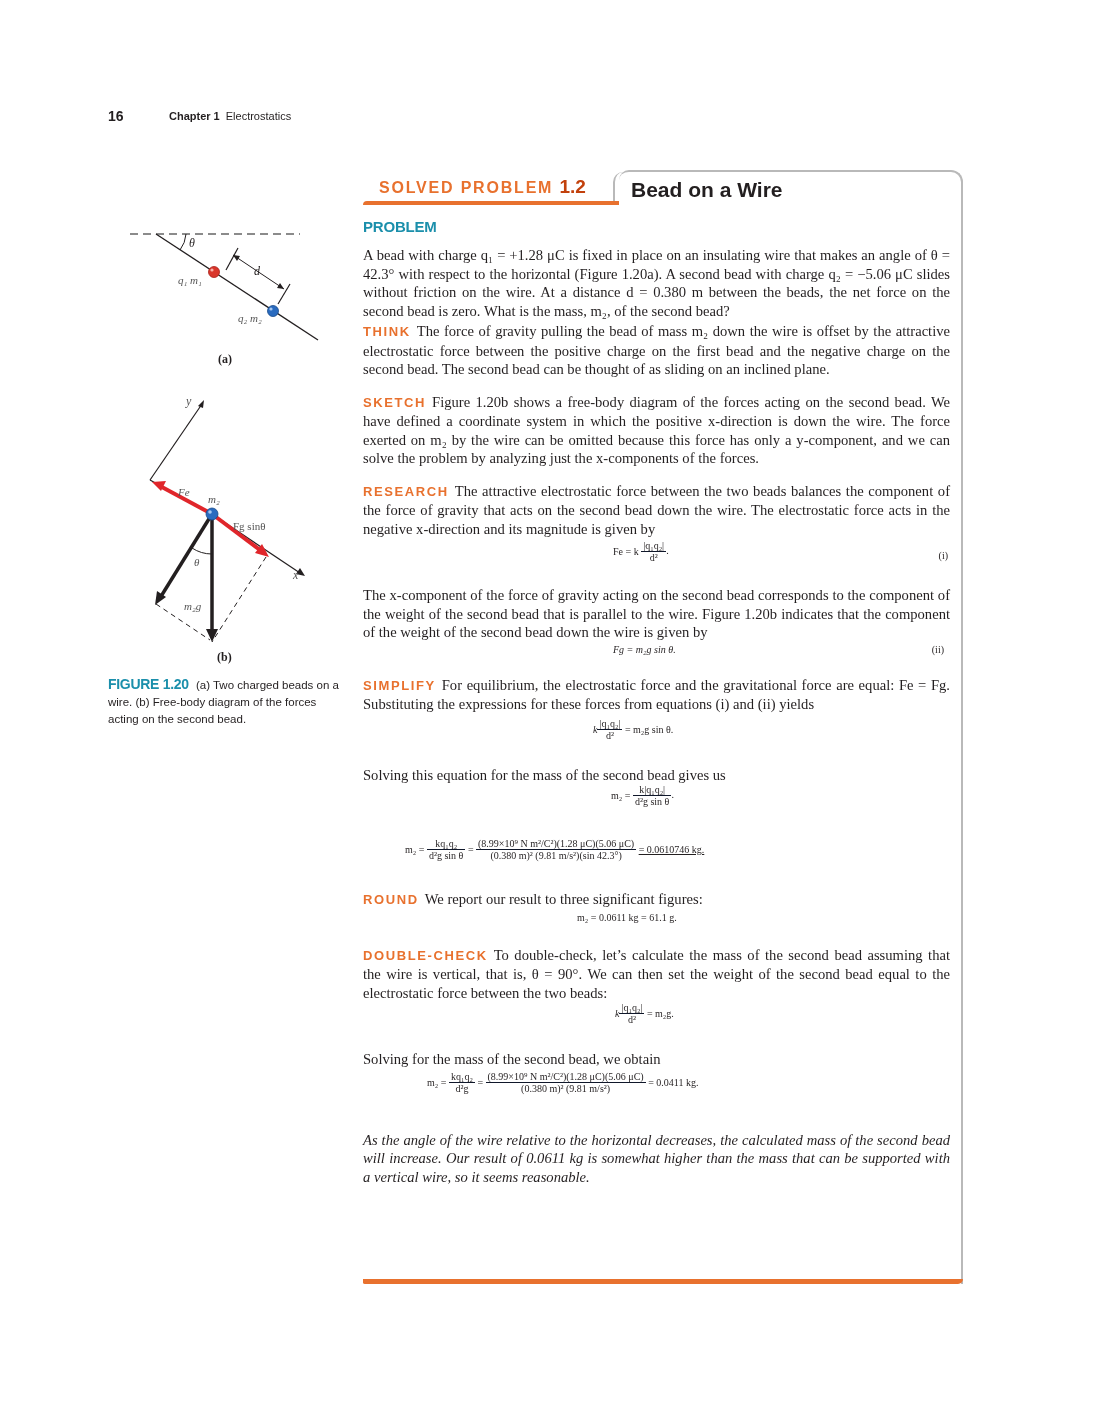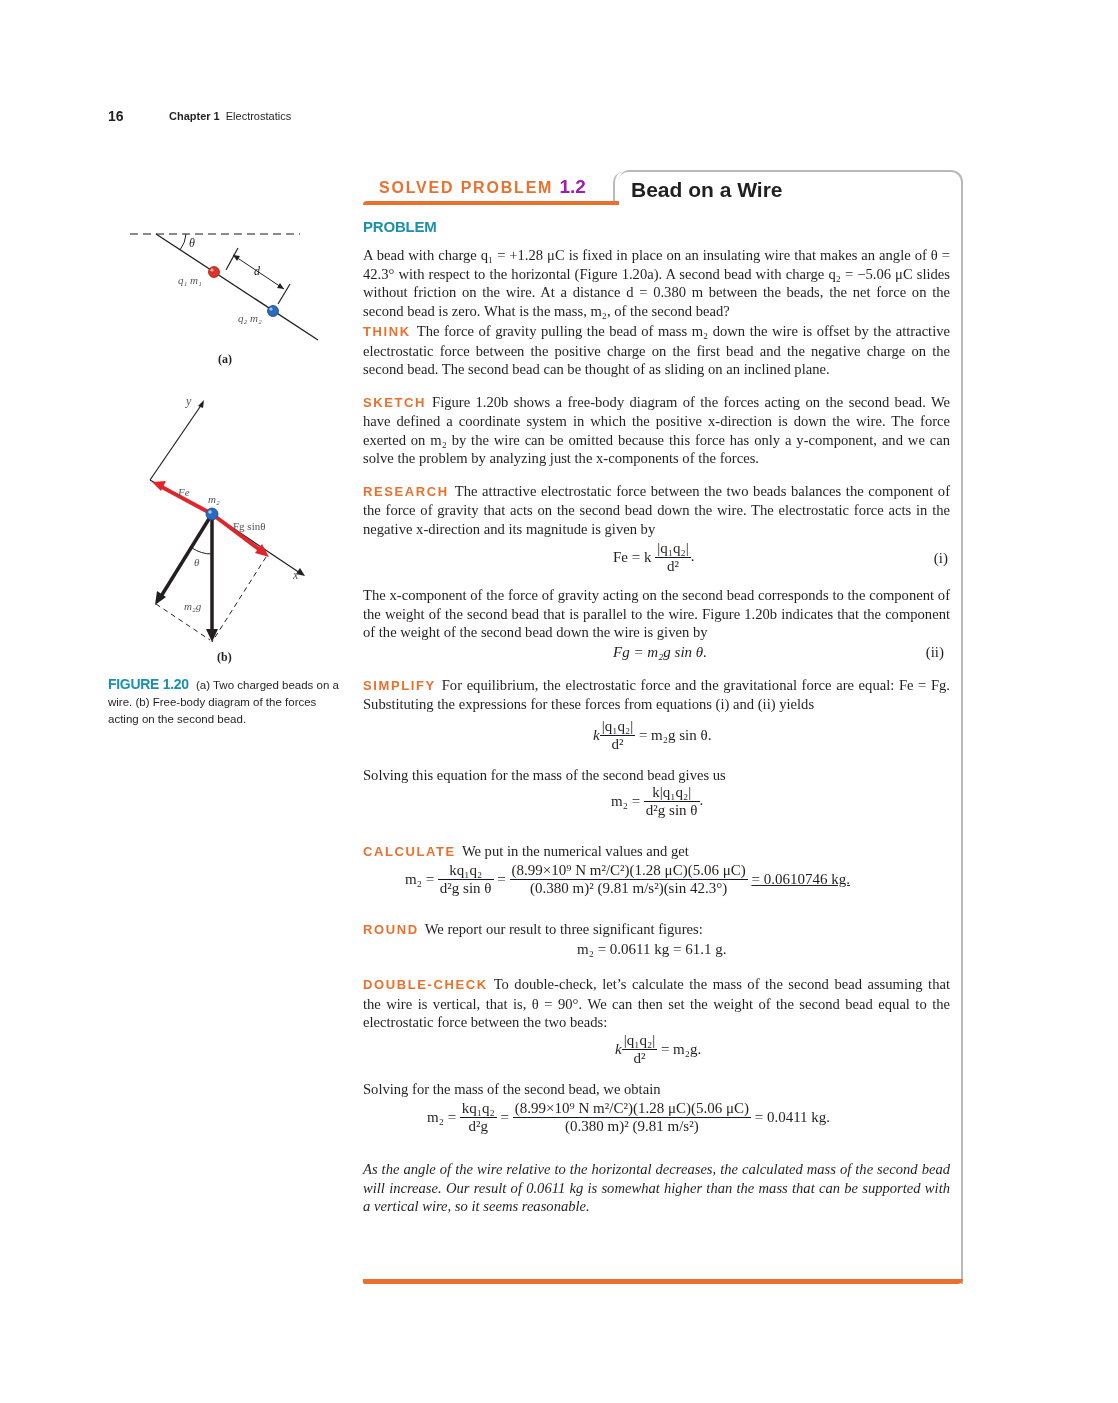--- a/index.html
+++ b/index.html
@@ -17,29 +17,29 @@
   .fig-b { position: absolute; left: 120px; top: 390px; width: 220px; height: 280px; }
   .fig-caption { position: absolute; left: 108px; top: 676px; width: 235px; font-size: 11.5px; line-height: 17px; }
   .fig-caption .fig-label { color: #1b8fab; font-weight: bold; font-size: 14px; margin-right: 4px; letter-spacing: -0.3px; }
 
   
   .sp-box { position: absolute; left: 363px; top: 170px; width: 600px; height: 1114px; }
   .sp-border { position: absolute; left: 256px; top: 0; right: 0; bottom: 0; border-top: 2px solid #b9b9b9; border-right: 2px solid #b9b9b9; border-top-right-radius: 12px; border-top-left-radius: 10px; }
   .sp-border-left { position: absolute; left: 250px; top: 2px; width: 10px; height: 30px; border-left: 2px solid #b9b9b9; border-top-left-radius: 10px; }
   .sp-title-bar { position: absolute; left: 0; top: 31px; width: 256px; height: 4px; background: #e8712e; border-top-left-radius: 6px; }
   .sp-title { position: absolute; left: 16px; top: 6px; font-size: 16px; font-weight: bold; letter-spacing: 1.8px; color: #e8712e; }
-  .sp-title .num { color: #a21caf; font-size: 19px; letter-spacing: 0; }
+  .sp-title .num { color: #c2410c; font-size: 19px; letter-spacing: 0; }
   .sp-subtitle { position: absolute; left: 268px; top: 8px; font-size: 21px; font-weight: bold; color: #231f20; }
   .sp-bottom-bar { position: absolute; left: 0; right: 0; bottom: 0; height: 5px; background: #e8712e; border-bottom-right-radius: 8px; border-bottom-left-radius: 3px; }
 
   .content { position: absolute; left: 363px; top: 218px; width: 587px; }
   .sec-head { font-size: 15px; font-weight: bold; color: #1b8fab; letter-spacing: -0.2px; }
   .para { font-size: 14.6px; line-height: 18.5px; text-align: justify; margin: 0; }
   .step { font-family: "Liberation Sans", sans-serif; font-weight: bold; color: #e8712e; font-size: 13px; letter-spacing: 1.6px; margin-right: 6px; }
-  .eq { position: relative; font-size: 15px; height: 34px; }
+  .eq { position: relative; font-size: 10px; height: 34px; }
   .eq-num { position: absolute; right: 2px; top: 6px; }
   i { font-style: italic; }
 
   .frac { display: inline-block; vertical-align: middle; text-align: center; }
   .frac .n { display: block; border-bottom: 1px solid #0f172a; padding: 0 2px; }
   .frac .d { display: block; padding: 0 2px; }
 
   .abs { position: absolute; }
 </style>
 </head>
@@ -158,32 +158,31 @@
   </div>
 
   <p class="para" style="margin-top:0;">Solving this equation for the mass of the second bead gives us</p>
   <div class="eq" style="height:54px;">
     <div style="position:absolute;left:248px;top:0;">
       <span style="vertical-align:middle;">m₂ =</span>
       <span class="frac"><span class="n">k|q₁q₂|</span><span class="d">d²g sin θ</span></span>.
     </div>
   </div>
 
-  <p class="para" style="margin-top:4px;"><span class="step">CALCULATE</span><span>We put in the numerical values and get</span></p>
   <div class="eq" style="height:52px;">
     <div style="position:absolute;left:42px;top:0;white-space:nowrap;">
       <span style="vertical-align:middle;">m₂ =</span>
       <span class="frac"><span class="n">kq₁q₂</span><span class="d">d²g sin θ</span></span>
       <span style="vertical-align:middle;">=</span>
       <span class="frac"><span class="n">(8.99×10⁹ N m²/C²)(1.28 μC)(5.06 μC)</span><span class="d">(0.380 m)² (9.81 m/s²)(sin 42.3°)</span></span>
       <span style="vertical-align:middle;text-decoration:underline;">= 0.0610746 kg.</span>
     </div>
   </div>
 
-  <p class="para" style="margin-top:6px;"><span class="step">ROUND</span><span>We report our result to three significant figures:</span></p>
+  <p class="para" style=""><span class="step">ROUND</span><span>We report our result to three significant figures:</span></p>
   <div class="eq" style="height:24px;">
     <span style="position:absolute;left:214px;top:2px;">m₂ = 0.0611 kg = 61.1 g.</span>
   </div>
 
   <p class="para" style="margin-top:12px;"><span class="step">DOUBLE-CHECK</span><span>To double-check, let’s calculate the mass of the second bead assuming that the wire is vertical, that is, θ = 90°. We can then set the weight of the second bead equal to the electrostatic force between the two beads:</span></p>
   <div class="eq" style="height:44px;">
     <div style="position:absolute;left:252px;top:0;">
       <i style="vertical-align:middle;">k</i><span class="frac"><span class="n">|q₁q₂|</span><span class="d">d²</span></span>
       <span style="vertical-align:middle;">= m₂g.</span>
     </div>

